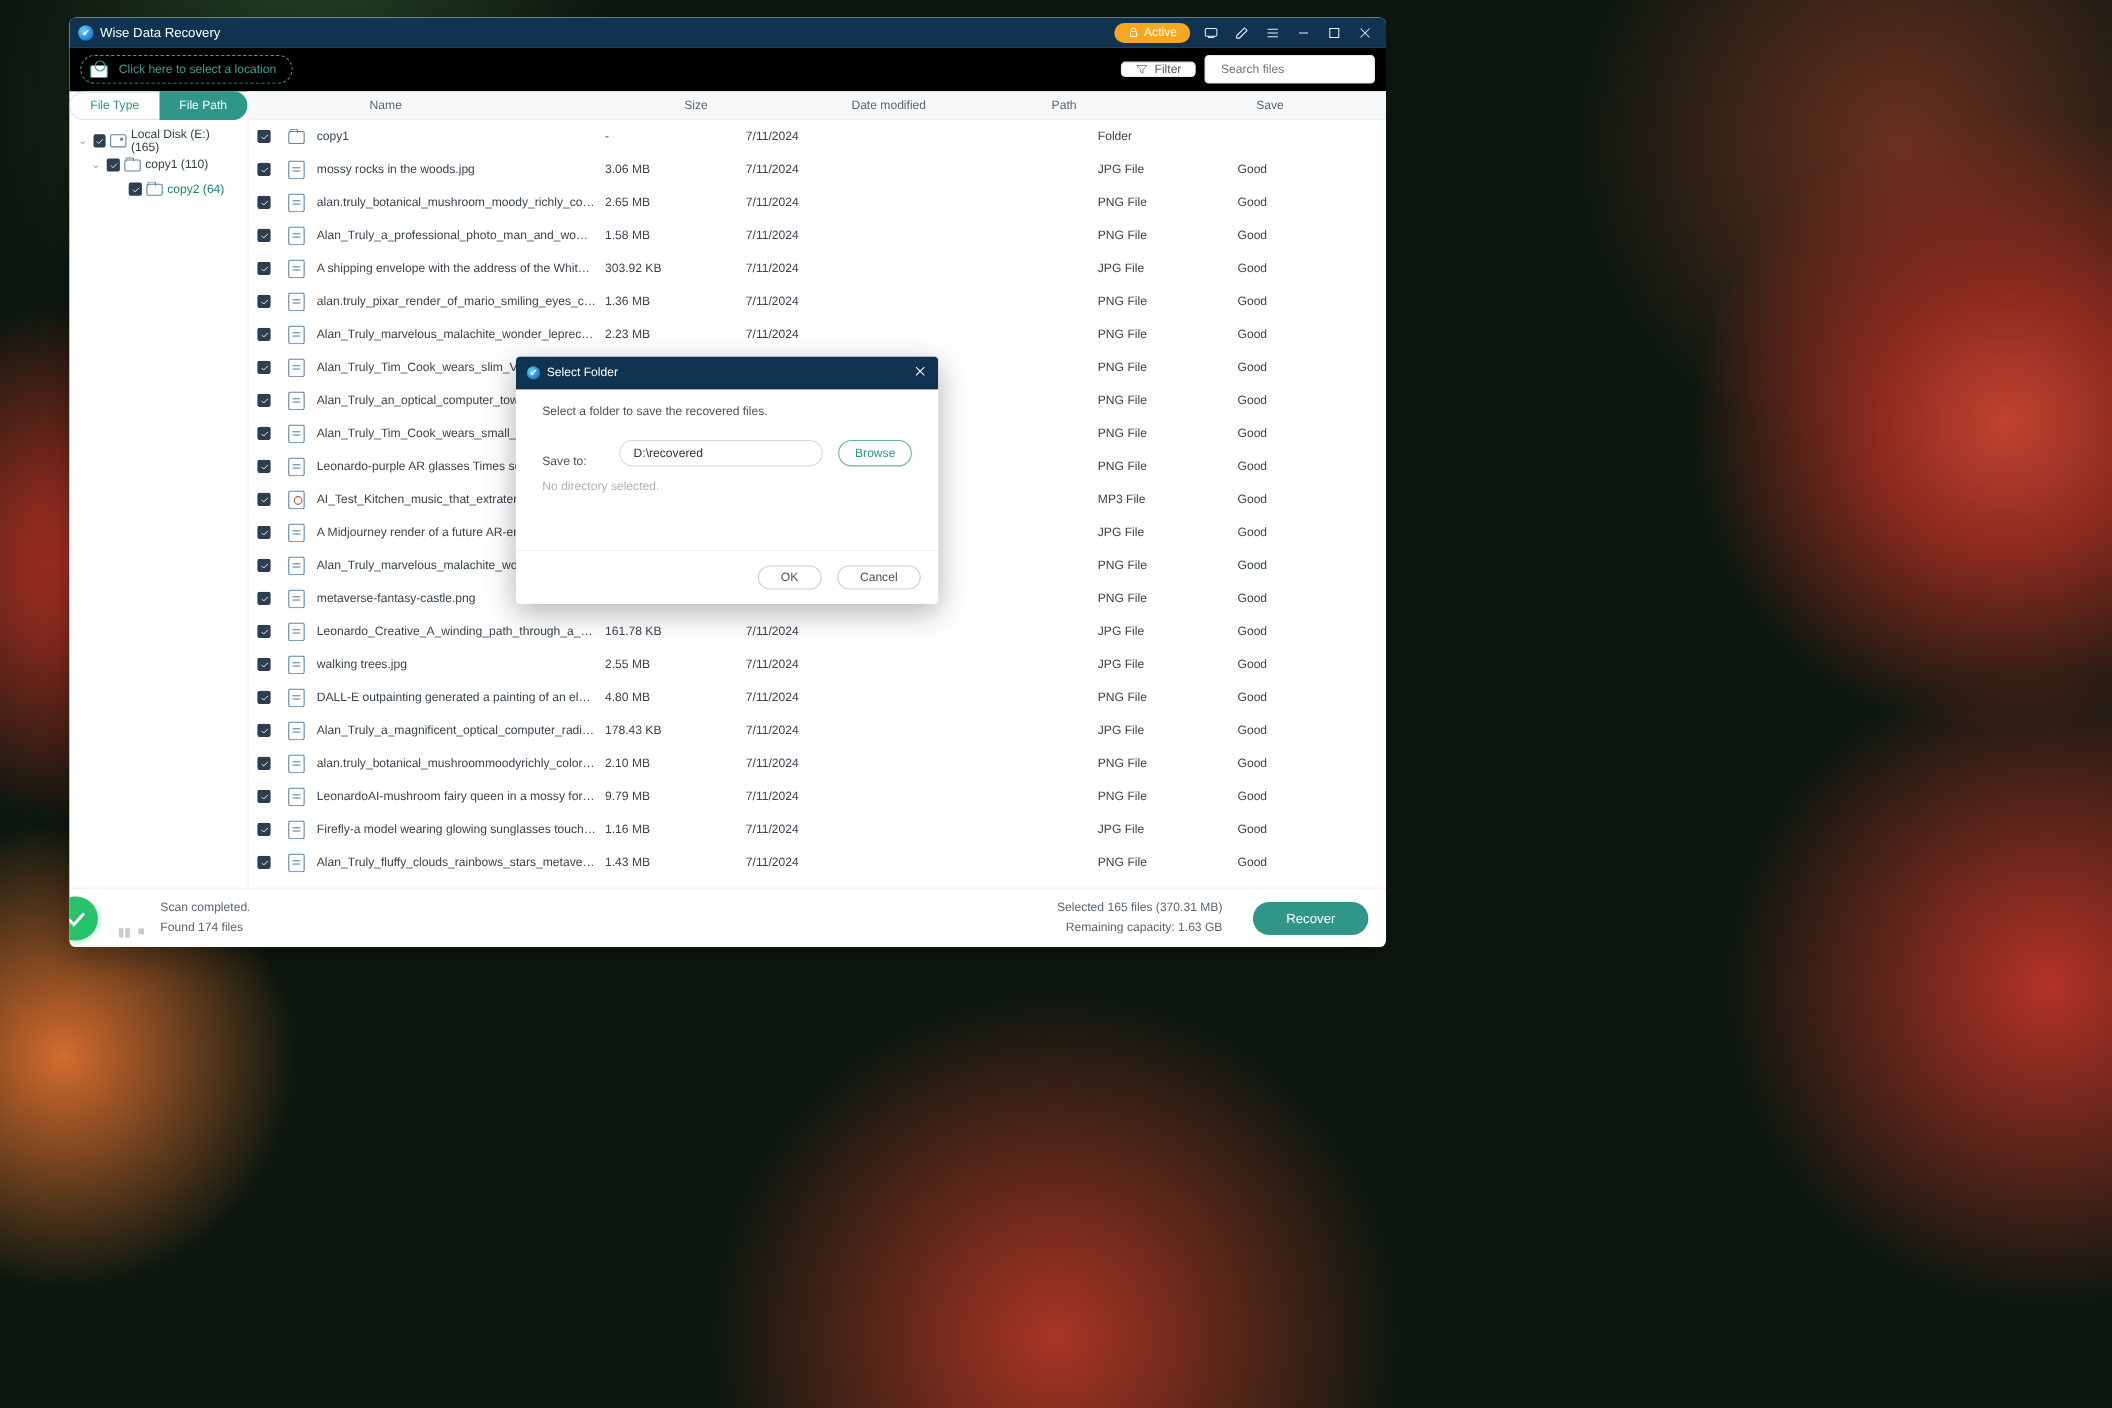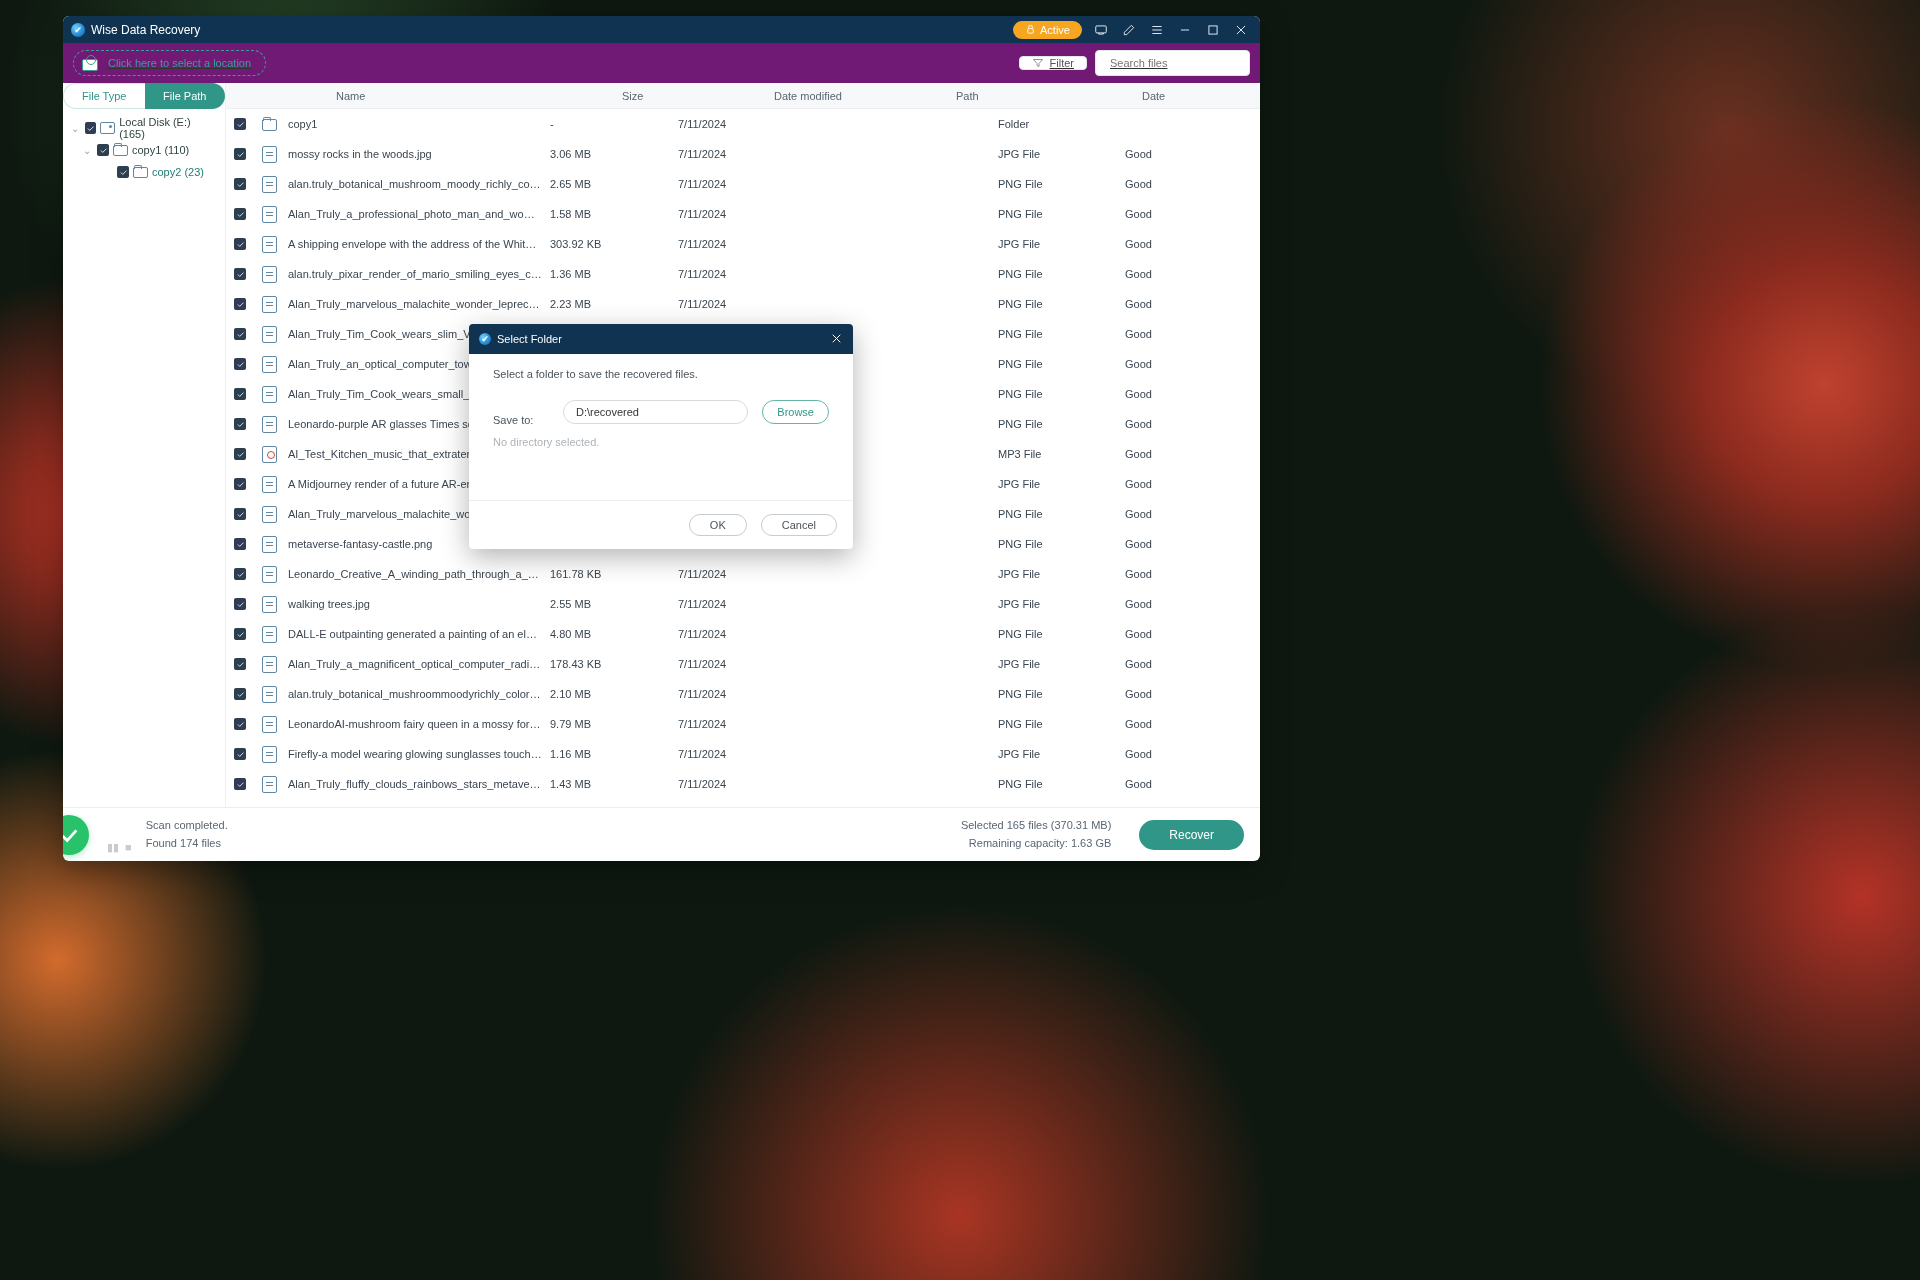--- a/index.html
+++ b/index.html
@@ -54,25 +54,24 @@
   .badge-active {
     background:#f7a621; color:#fff;
     border-radius: 12px; height:18px; padding:0 12px;
     font-size:11px; display:flex; align-items:center; gap:4px;
   }
   .title-icons { display:flex; align-items:center; gap:14px; padding:0 12px; }
   .title-icons .ic { width:14px; height:14px; display:flex; align-items:center; justify-content:center; color:#eaf3fb; cursor:pointer;}
   .title-icons svg { width:14px; height:14px; stroke:#eaf3fb; fill:none; stroke-width:1.6;}
   .toolbar {
     height: 40px;
-    background:#701a75;
+    background:#000000;
     display:flex; align-items:center;
     padding: 0 10px;
     gap:8px;
-    text-decoration:underline;
   }
   .location-btn {
     border: 1.5px dashed #3b9e92;
     border-radius: 18px;
     height: 26px;
     padding: 0 14px 0 8px;
     display:flex; align-items:center; gap:8px;
     color:#3b9e92; font-size:11px;
     cursor:pointer;
   }
@@ -331,34 +330,34 @@
             <span>copy1 (110)</span>
           </div>
           <div class="tree-row d2 sel">
             <span class="arrow"></span>
             <span class="chkbox">
               <svg viewBox="0 0 24 24">
                 <path d="M5 12l5 5L20 7"></path>
               </svg>
             </span>
             <span class="folder-icn"></span>
-            <span>copy2 (23)</span>
+            <span>copy2 (64)</span>
           </div>
         </div>
     </div>
 
     <div class="right-panel">
       <div class="grid-header">
         <div></div>
           <div></div>
         <div>Name</div>
         <div>Size</div>
         <div>Date modified</div>
         <div>Path</div>
-        <div>Date</div>
+        <div>Save</div>
         <div>Recoverability</div>
       </div>
       <div class="grid-body" id="grid-body">
           <div class="grid-row">
             <div class="cell" style="display:flex;justify-content:center;">
               <span class="chkbox">
                 <svg viewBox="0 0 24 24">
                   <path d="M5 12l5 5L20 7"></path>
                 </svg>
               </span>

